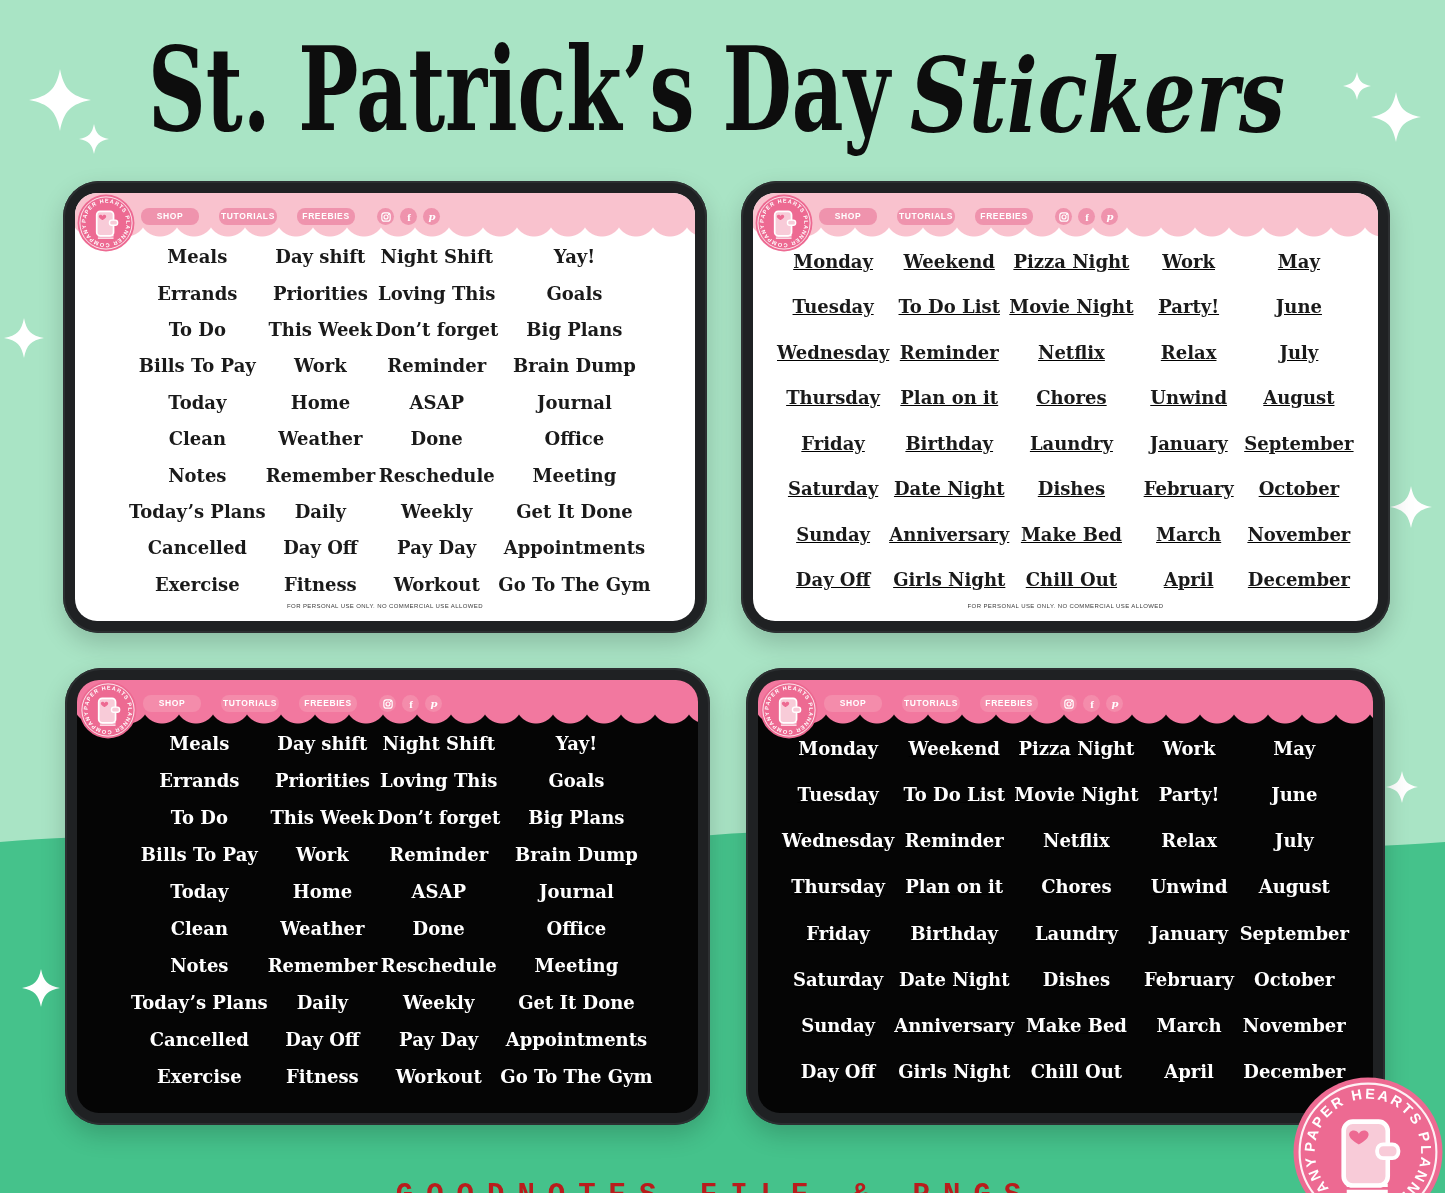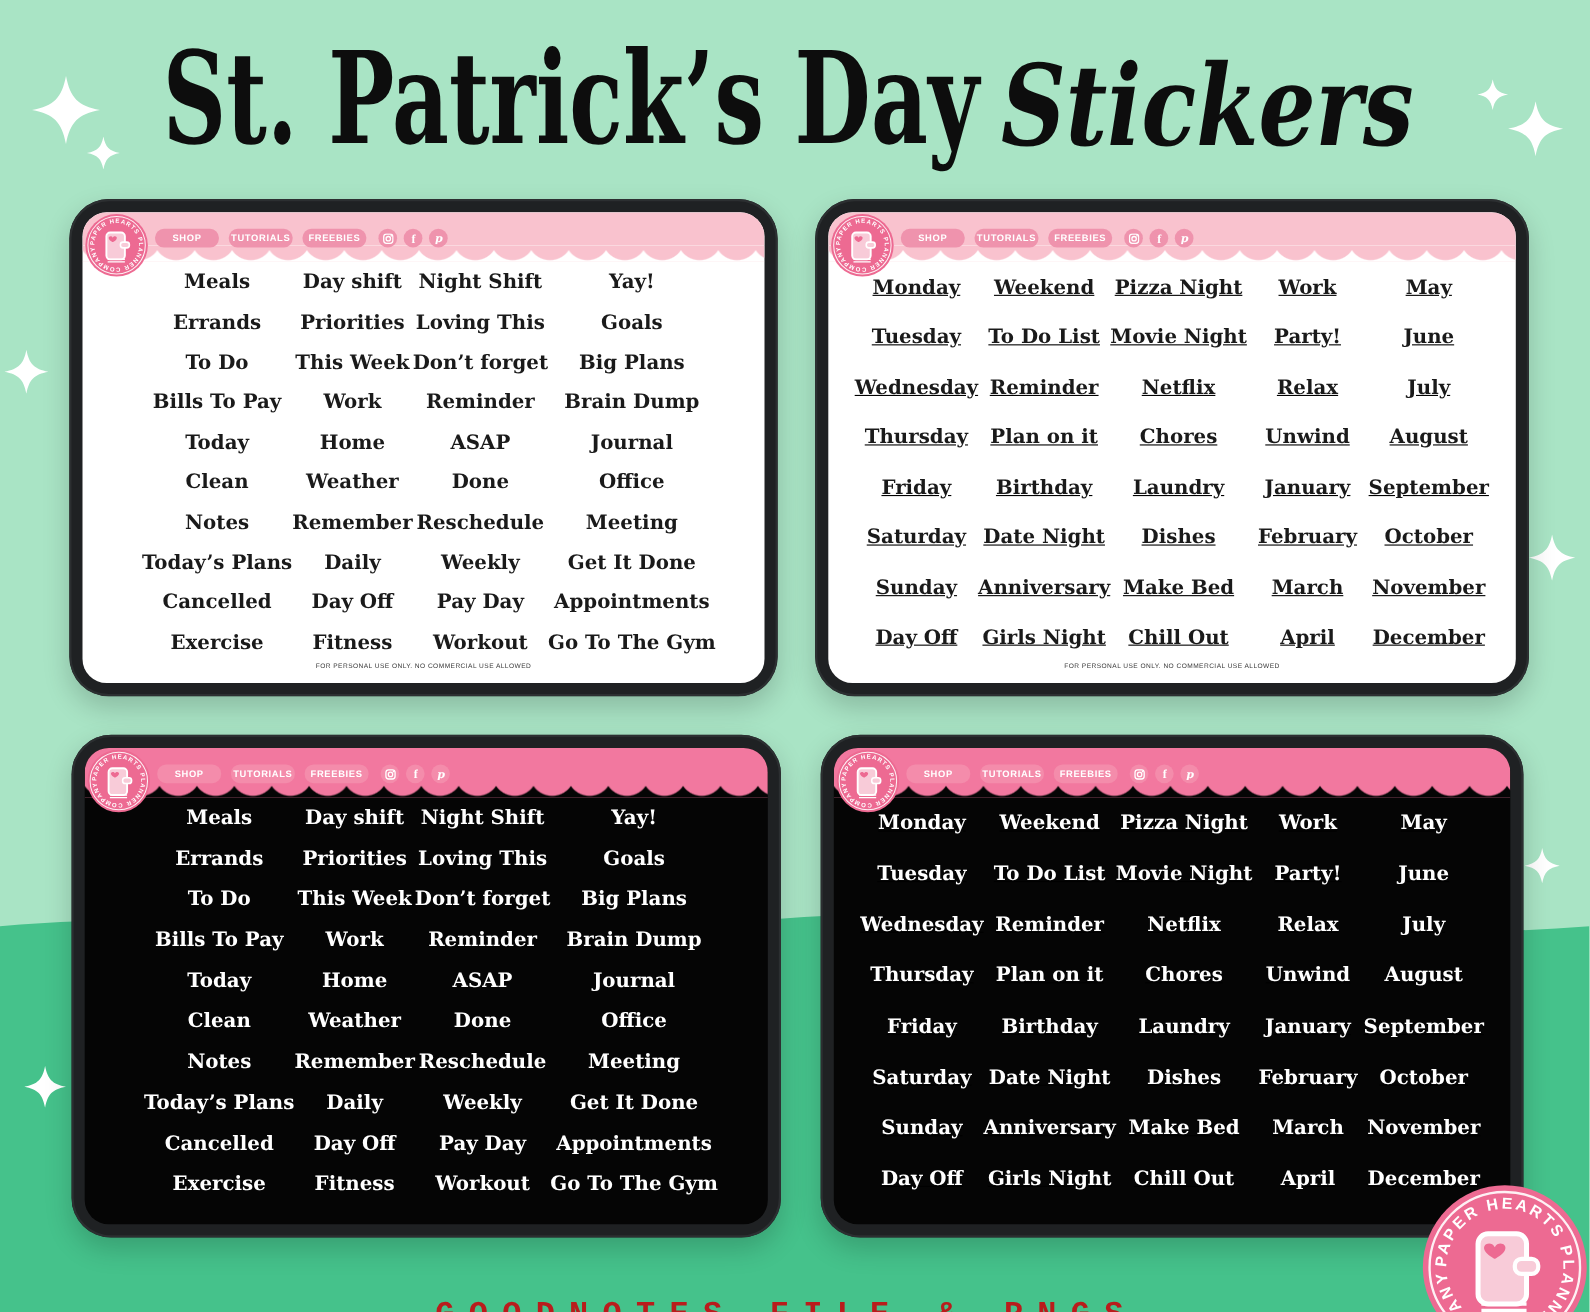--- a/index.html
+++ b/index.html
@@ -33,21 +33,21 @@
     position:relative;
   }
   .theme-light .screen{background:#ffffff;--band:#F9C2CE;--btn:#EF93AD;--word:#1a1a1a;}
   .theme-dark  .screen{background:#050505;--band:#F2789F;--btn:#F48CAB;--word:#ffffff;}
   .screen-header{position:relative;height:30px;background:var(--band);flex:0 0 auto;}
   .screen-header::after{
     content:"";position:absolute;top:100%;left:0;right:0;height:15px;
     background-image:radial-gradient(circle at 50% -7px, var(--band) 20px, rgba(0,0,0,0) 21px);
     background-size:34px 15px;background-repeat:repeat-x;
   }
-  .nav-row{position:absolute;top:15px;left:66px;display:flex;align-items:flex-start;gap:9px;z-index:4;}
+  .nav-row{position:absolute;top:15px;left:66px;display:flex;align-items:flex-start;gap:20px;z-index:4;}
   .nav-btn{
     background:var(--btn);color:#fff;border:none;border-radius:8px;
     font-family:"Liberation Sans",sans-serif;font-size:8.5px;font-weight:700;letter-spacing:.6px;
     padding:4px 0;width:58px;text-align:center;line-height:1;cursor:pointer;
   }
   .social-row{display:flex;gap:6px;margin-left:2px;}
   .social-dot{
     width:17px;height:17px;border-radius:50%;background:var(--btn);
     display:flex;align-items:center;justify-content:center;cursor:pointer;
   }

